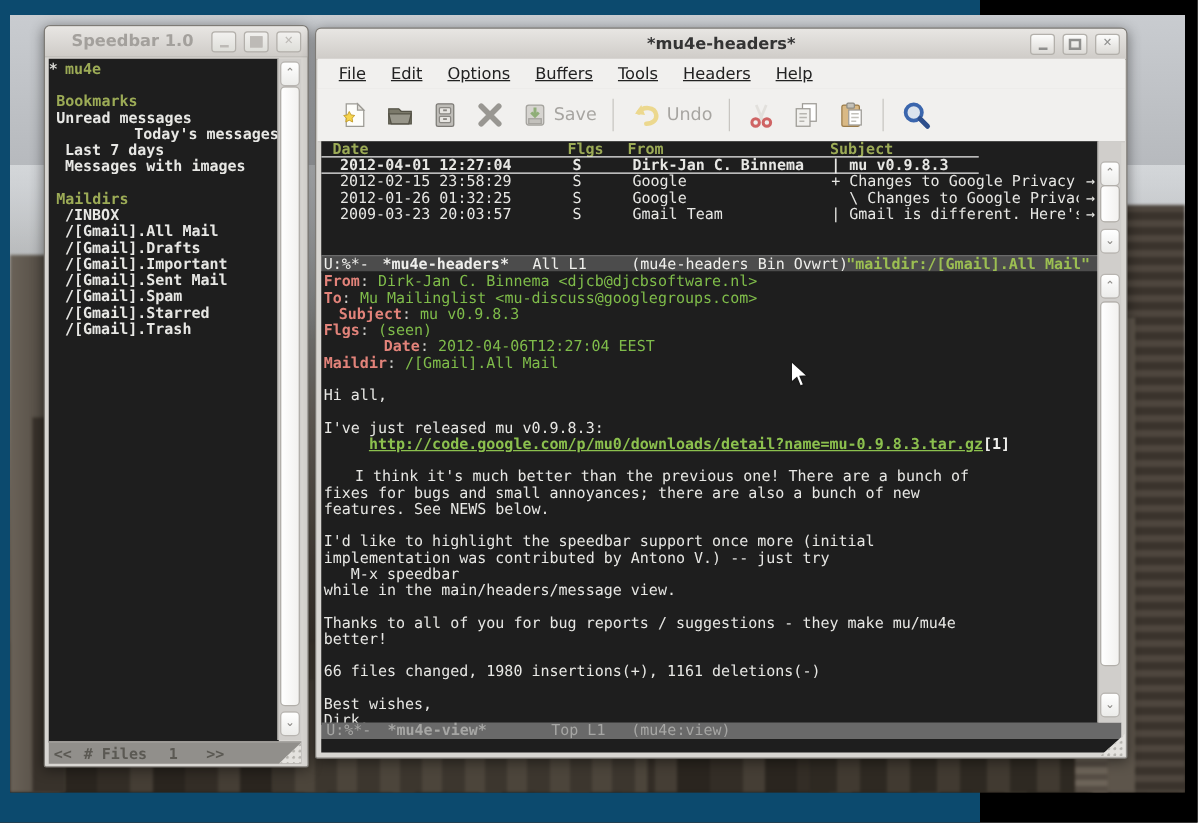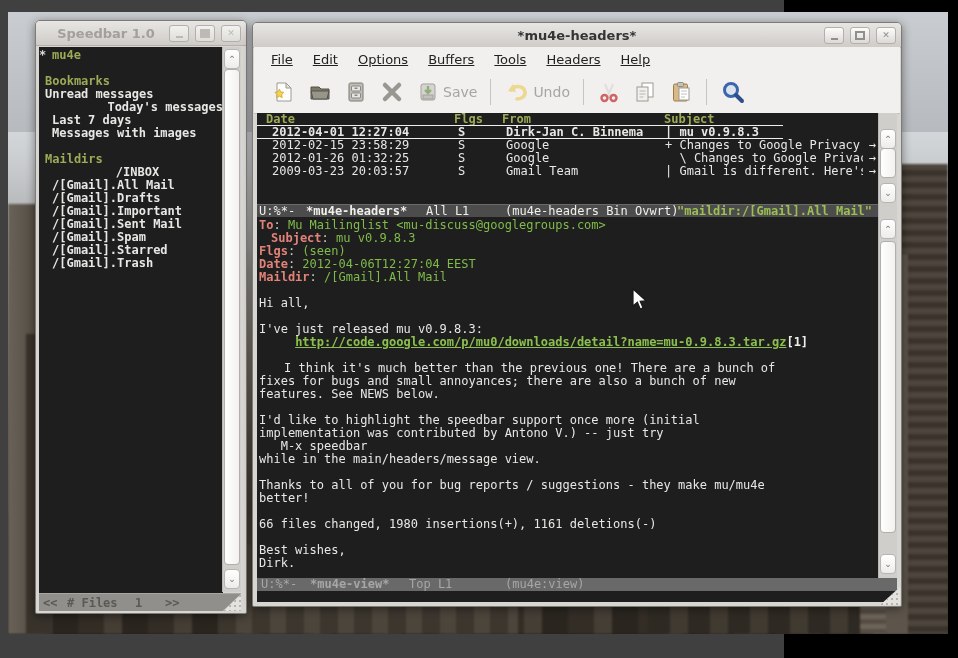--- a/index.html
+++ b/index.html
@@ -1,17 +1,17 @@
 <!DOCTYPE html>
 <html><head>
 <meta charset="utf-8">
 <style>
   html,body{margin:0;padding:0;background:#000;width:958px;height:658px;overflow:hidden;
     font-family:"DejaVu Sans",sans-serif;}
-  .stage{position:absolute;left:0;top:0;width:784px;height:658px;background:#404040;}
+  .stage{position:absolute;left:0;top:0;width:784px;height:658px;background:#0c4a6e;}
 
   
   .desktop{position:absolute;left:8px;top:12px;width:940px;height:622px;overflow:hidden;
     background:linear-gradient(180deg,#c9ccd0 0%,#b4b7bb 22%,#9a9b9a 38%,#7d766d 52%,#544c43 70%,#362f28 88%,#262019 100%);}
   .desktop .haze{position:absolute;left:0;top:120px;width:100%;height:140px;
     background:linear-gradient(180deg,rgba(235,238,240,.55),rgba(235,238,240,0));}
   .bld{position:absolute;bottom:0;filter:blur(1.2px);}
   .b1{left:0;width:40px;height:430px;background:linear-gradient(90deg,#6a6258,#4a443c);}
   .b2{left:18px;width:26px;height:300px;background:#38322b;}
   .b3{right:0;width:58px;height:470px;background:repeating-linear-gradient(180deg,#4e463e 0 6px,#3a332c 6px 12px);}
@@ -131,21 +131,21 @@
     <div class="darkpane mono sb-content" style="left:3px;top:26px;width:184px;height:545px;padding-top:2px;" id="sb-lines">
         <div class="eline sb-green" style="padding-left: 13px;">mu4e<span class="sb-star">*</span></div>
         <div class="eline" style="padding-left: 0px;"></div>
         <div class="eline sb-green" style="padding-left: 6px;">Bookmarks</div>
         <div class="eline" style="padding-left: 6px;">Unread messages</div>
         <div class="eline" style="padding-left: 13px; text-align: right;">Today's messages</div>
         <div class="eline" style="padding-left: 13px;">Last 7 days</div>
         <div class="eline" style="padding-left: 13px;">Messages with images</div>
         <div class="eline" style="padding-left: 0px;"></div>
         <div class="eline sb-green" style="padding-left: 6px;">Maildirs</div>
-        <div class="eline" style="padding-left: 13px; text-align: center;">/INBOX</div>
+        <div class="eline" style="padding-left: 13px;">/INBOX</div>
         <div class="eline" style="padding-left: 13px;">/[Gmail].All Mail</div>
         <div class="eline" style="padding-left: 13px;">/[Gmail].Drafts</div>
         <div class="eline" style="padding-left: 13px;">/[Gmail].Important</div>
         <div class="eline" style="padding-left: 13px;">/[Gmail].Sent Mail</div>
         <div class="eline" style="padding-left: 13px;">/[Gmail].Spam</div>
         <div class="eline" style="padding-left: 13px;">/[Gmail].Starred</div>
         <div class="eline" style="padding-left: 13px;">/[Gmail].Trash</div>
         <div class="eline" style="padding-left: 0px;"></div>
       </div>
 
@@ -281,24 +281,25 @@
 
     <div class="modeline ml-active mono" style="left:4px;top:181px;width:622px;">
       <span class="cpos" style="left:2px;">U:%*-</span>
       <span class="cpos ml-buffer" style="left:49px;">*mu4e-headers*</span>
       <span class="cpos" style="left:169px;">All L1</span>
       <span class="cpos" style="left:248px;">(mu4e-headers Bin Ovwrt)</span>
       <span class="cpos ml-query" style="left:420px;">"maildir:/[Gmail].All Mail"</span>
     </div>
 
     <div class="darkpane mono" style="left:4px;top:194px;width:622px;height:361px;padding-top:2px;" id="msg-pane">
+        <div class="eline" style="padding-left: 2px;"><span class="msg-label">From</span><span class="msg-colon">: </span><span class="msg-value">Dirk-Jan C. Binnema &lt;djcb@djcbsoftware.nl&gt;</span></div>
         <div class="eline" style="padding-left: 2px;"><span class="msg-label">To</span><span class="msg-colon">: </span><span class="msg-value">Mu Mailinglist &lt;mu-discuss@googlegroups.com&gt;</span></div>
         <div class="eline" style="padding-left: 14px;"><span class="msg-label">Subject</span><span class="msg-colon">: </span><span class="msg-value">mu v0.9.8.3</span></div>
         <div class="eline" style="padding-left: 2px;"><span class="msg-label">Flgs</span><span class="msg-colon">: </span><span class="msg-value">(seen)</span></div>
-        <div class="eline" style="padding-left: 2px;"><span class="msg-label">Date</span><span class="msg-colon">: </span><span class="msg-value">2012-04-06T12:27:04 EEST</span></div>
+        <div class="eline" style="padding-left: 2px; margin-left: 48px;"><span class="msg-label">Date</span><span class="msg-colon">: </span><span class="msg-value">2012-04-06T12:27:04 EEST</span></div>
         <div class="eline" style="padding-left: 2px;"><span class="msg-label">Maildir</span><span class="msg-colon">: </span><span class="msg-value">/[Gmail].All Mail</span></div>
         <div class="eline" style="padding-left: 2px;"><span></span></div>
         <div class="eline" style="padding-left: 2px;"><span>Hi all,</span></div>
         <div class="eline" style="padding-left: 2px;"><span></span></div>
         <div class="eline" style="padding-left: 2px;"><span>I've just released mu v0.9.8.3:</span></div>
         <div class="eline" style="padding-left: 2px;"><span>     </span><span class="msg-link">http://code.google.com/p/mu0/downloads/detail?name=mu-0.9.8.3.tar.gz</span><span class="msg-ref">[1]</span></div>
         <div class="eline" style="padding-left: 2px;"><span></span></div>
         <div class="eline" style="padding-left: 2px; margin-left: 25px;"><span>I think it's much better than the previous one! There are a bunch of</span></div>
         <div class="eline" style="padding-left: 2px;"><span>fixes for bugs and small annoyances; there are also a bunch of new</span></div>
         <div class="eline" style="padding-left: 2px;"><span>features. See NEWS below.</span></div>
@@ -313,21 +314,21 @@
         <div class="eline" style="padding-left: 2px;"><span></span></div>
         <div class="eline" style="padding-left: 2px;"><span>66 files changed, 1980 insertions(+), 1161 deletions(-)</span></div>
         <div class="eline" style="padding-left: 2px;"><span></span></div>
         <div class="eline" style="padding-left: 2px;"><span>Best wishes,</span></div>
         <div class="eline" style="padding-left: 2px;"><span>Dirk.</span></div>
       </div>
 
     <div class="modeline ml-inactive mono" style="left:4px;top:555px;width:640px;">
       <span class="cpos" style="left:4px;">U:%*-</span>
       <span class="cpos ml-buffer" style="left:53px;">*mu4e-view*</span>
-      <span class="cpos" style="left:152px;">Top L1</span>
+      <span class="cpos" style="left:184px;">Top L1</span>
       <span class="cpos" style="left:248px;">(mu4e:view)</span>
     </div>
 
     <div class="darkpane" style="left:4px;top:568px;width:640px;height:11px;"></div>
 
     <div class="scrollcol" style="right:4px;top:90px;width:18px;height:465px;">
 
       <div class="sbtn" style="top:16px;">
           <span>⌃</span>
         </div>

